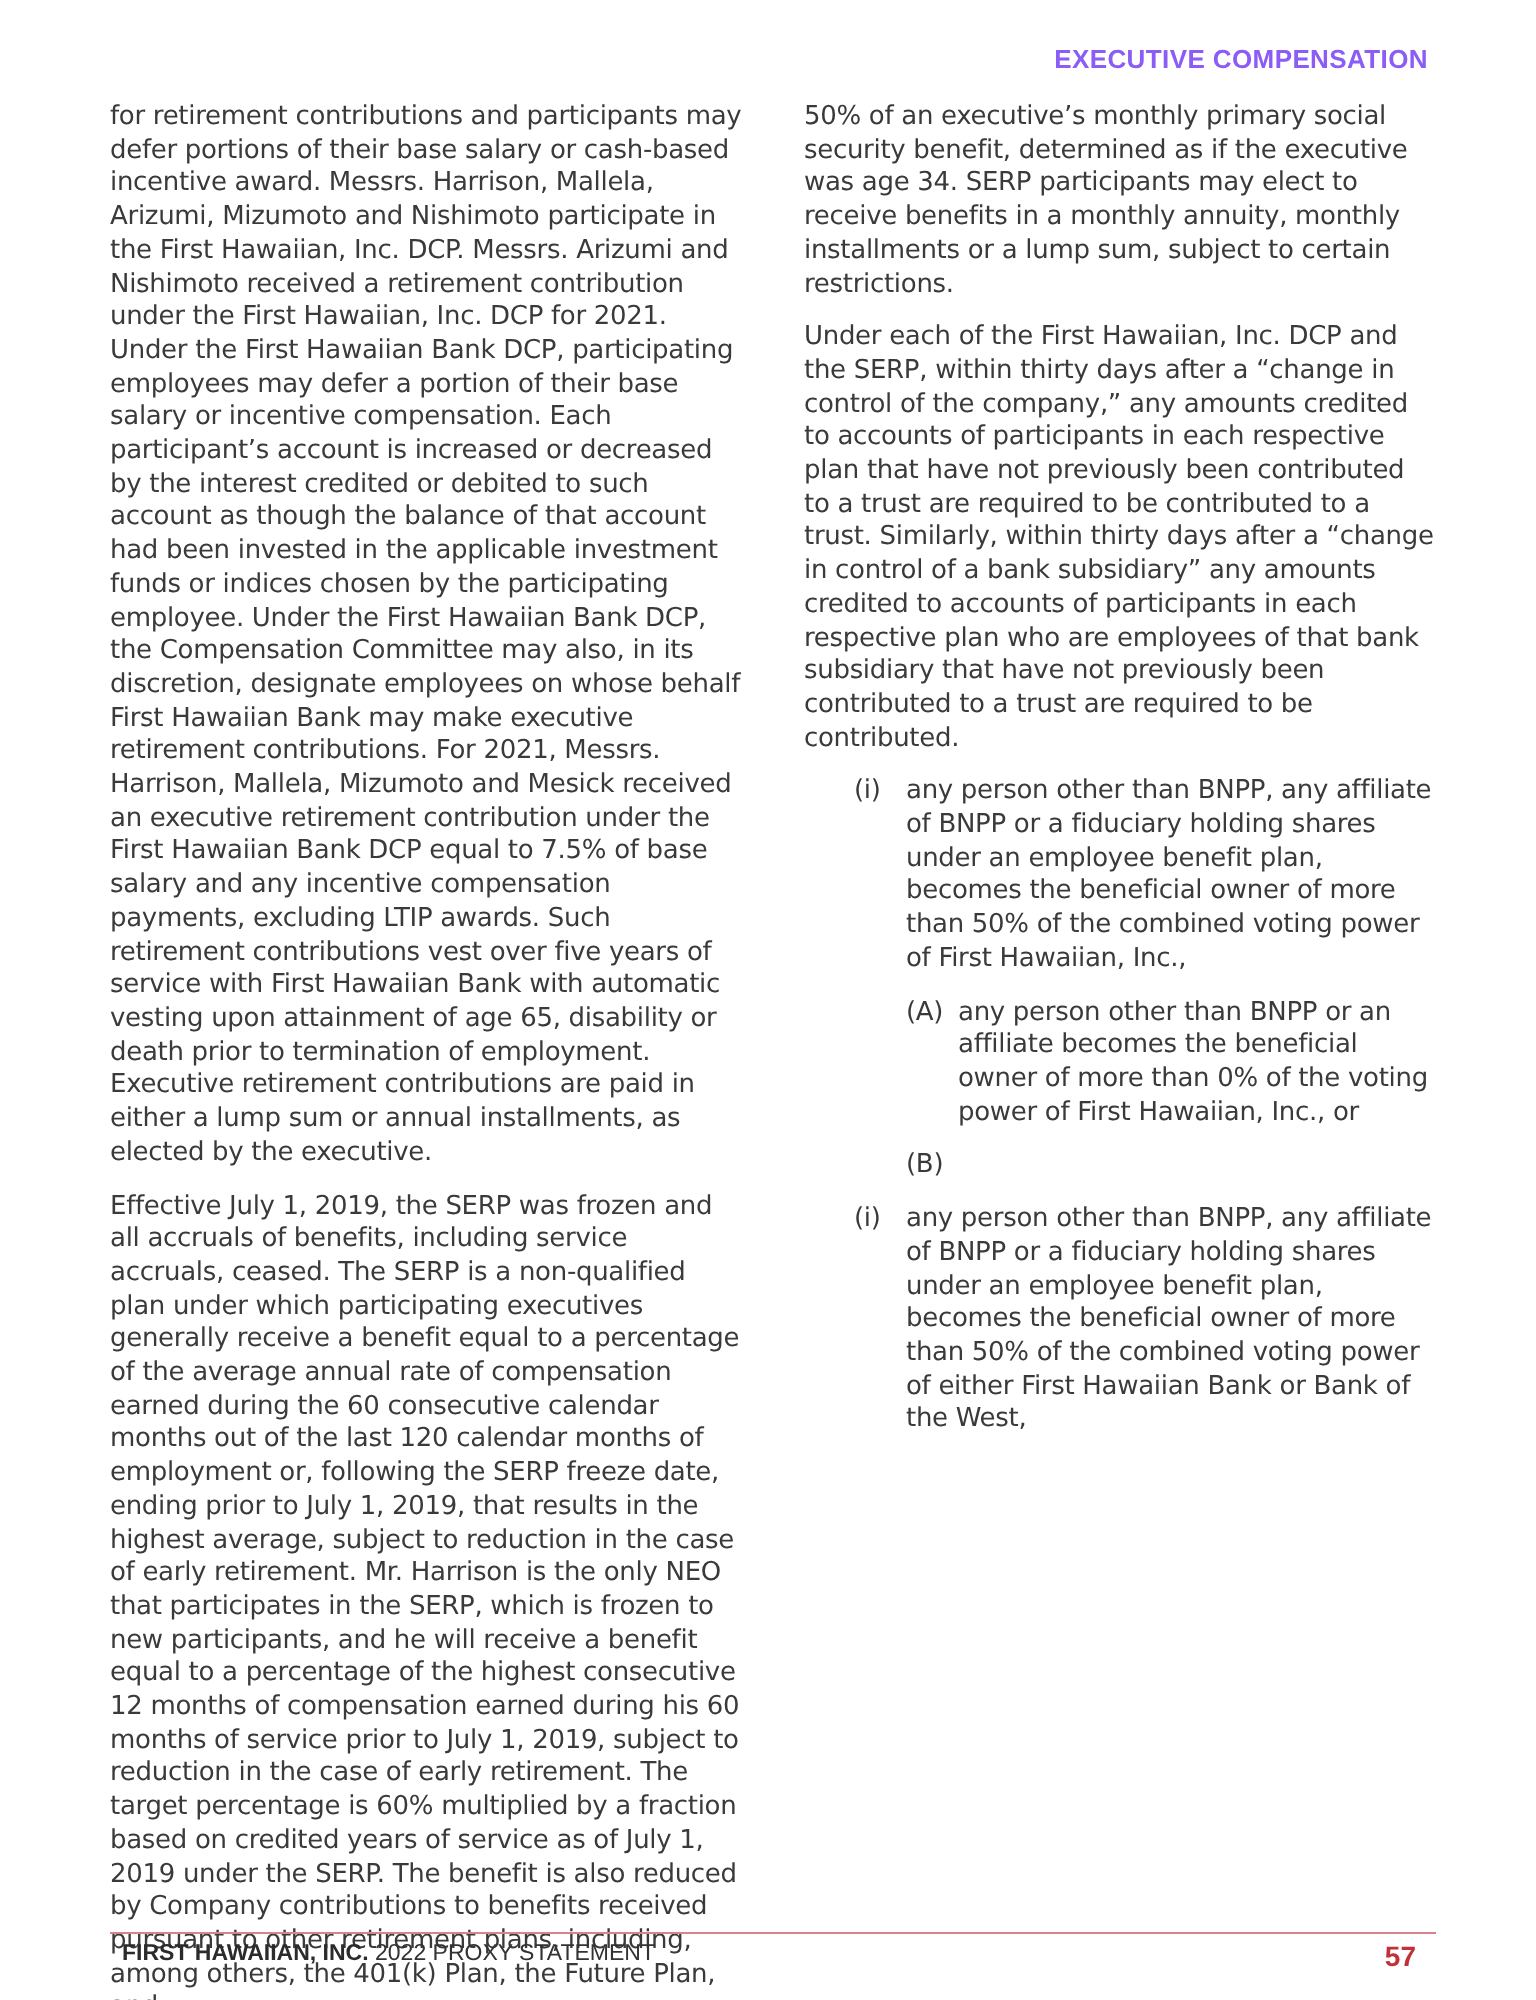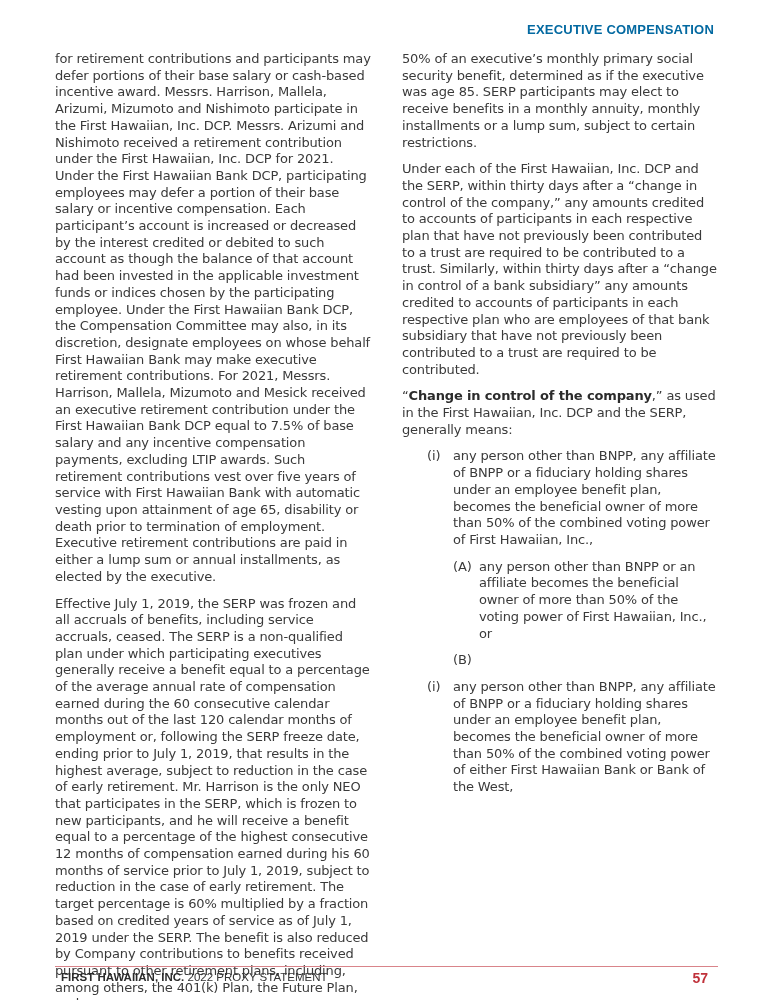--- a/index.html
+++ b/index.html
@@ -15,21 +15,21 @@
       font-family: "DejaVu Sans", sans-serif;
       color: #3a3a3a;
     }
     .header {
       position: absolute;
       top: 22px;
       right: 54px;
       font-family: "Liberation Sans", sans-serif;
       font-weight: bold;
       font-size: 13px;
-      color: #0369a1;
+      color: #8b5cf6;
       letter-spacing: 0.2px;
     }
     .col {
       position: absolute;
       top: 51px;
       font-size: 13px;
       line-height: 16.7px;
       letter-spacing: -0.15px;
     }
     .col.left { left: 55px; width: 318px; }
@@ -83,32 +83,31 @@
 <body>
 
 <div class="header">EXECUTIVE COMPENSATION</div>
 
 <div class="col left">
   <p>for retirement contributions and participants may defer portions of their base salary or cash-based incentive award. Messrs. Harrison, Mallela, Arizumi, Mizumoto and Nishimoto participate in the First Hawaiian, Inc. DCP. Messrs. Arizumi and Nishimoto received a retirement contribution under the First Hawaiian, Inc. DCP for 2021. Under the First Hawaiian Bank DCP, participating employees may defer a portion of their base salary or incentive compensation. Each participant’s account is increased or decreased by the interest credited or debited to such account as though the balance of that account had been invested in the applicable investment funds or indices chosen by the participating employee. Under the First Hawaiian Bank DCP, the Compensation Committee may also, in its discretion, designate employees on whose behalf First Hawaiian Bank may make executive retirement contributions. For 2021, Messrs. Harrison, Mallela, Mizumoto and Mesick received an executive retirement contribution under the First Hawaiian Bank DCP equal to 7.5% of base salary and any incentive compensation payments, excluding LTIP awards. Such retirement contributions vest over five years of service with First Hawaiian Bank with automatic vesting upon attainment of age 65, disability or death prior to termination of employment. Executive retirement contributions are paid in either a lump sum or annual installments, as elected by the executive.</p>
   <p>Effective July 1, 2019, the SERP was frozen and all accruals of benefits, including service accruals, ceased. The SERP is a non-qualified plan under which participating executives generally receive a benefit equal to a percentage of the average annual rate of compensation earned during the 60 consecutive calendar months out of the last 120 calendar months of employment or, following the SERP freeze date, ending prior to July 1, 2019, that results in the highest average, subject to reduction in the case of early retirement. Mr. Harrison is the only NEO that participates in the SERP, which is frozen to new participants, and he will receive a benefit equal to a percentage of the highest consecutive 12 months of compensation earned during his 60 months of service prior to July 1, 2019, subject to reduction in the case of early retirement. The target percentage is 60% multiplied by a fraction based on credited years of service as of July 1, 2019 under the SERP. The benefit is also reduced by Company contributions to benefits received pursuant to other retirement plans, including, among others, the 401(k) Plan, the Future Plan, and</p>
 </div>
 
 <div class="col right">
-  <p>50% of an executive’s monthly primary social security benefit, determined as if the executive was age 85. SERP participants may elect to receive benefits in a monthly annuity, monthly installments or a lump sum, subject to certain restrictions.</p>
+  <p>50% of an executive’s monthly primary social security benefit, determined as if the executive was age 34. SERP participants may elect to receive benefits in a monthly annuity, monthly installments or a lump sum, subject to certain restrictions.</p>
   <p>Under each of the First Hawaiian, Inc. DCP and the SERP, within thirty days after a “change in control of the company,” any amounts credited to accounts of participants in each respective plan that have not previously been contributed to a trust are required to be contributed to a trust. Similarly, within thirty days after a “change in control of a bank subsidiary” any amounts credited to accounts of participants in each respective plan who are employees of that bank subsidiary that have not previously been contributed to a trust are required to be contributed.</p>
 
-  <p><span>“</span><b>Change in control of the company</b><span>,” as used in the First Hawaiian, Inc. DCP and the SERP, generally means:</span></p>
 
   <div class="item lvl1">
     <span class="mark">(i)</span>
     <span class="txt">any person other than BNPP, any affiliate of BNPP or a fiduciary holding shares under an employee benefit plan, becomes the beneficial owner of more than 50% of the combined voting power of First Hawaiian, Inc.,</span>
   </div>
   <div class="item lvl2">
     <span class="mark">(A)</span>
-    <span class="txt">any person other than BNPP or an affiliate becomes the beneficial owner of more than 50% of the voting power of First Hawaiian, Inc., or</span>
+    <span class="txt">any person other than BNPP or an affiliate becomes the beneficial owner of more than 0% of the voting power of First Hawaiian, Inc., or</span>
   </div>
   <div class="item lvl2">
     <span class="mark">(B)</span>
   </div>
 
 
   <div class="item lvl1">
     <span class="mark">(i)</span>
     <span class="txt">any person other than BNPP, any affiliate of BNPP or a fiduciary holding shares under an employee benefit plan, becomes the beneficial owner of more than 50% of the combined voting power of either First Hawaiian Bank or Bank of the West,</span>
   </div>

